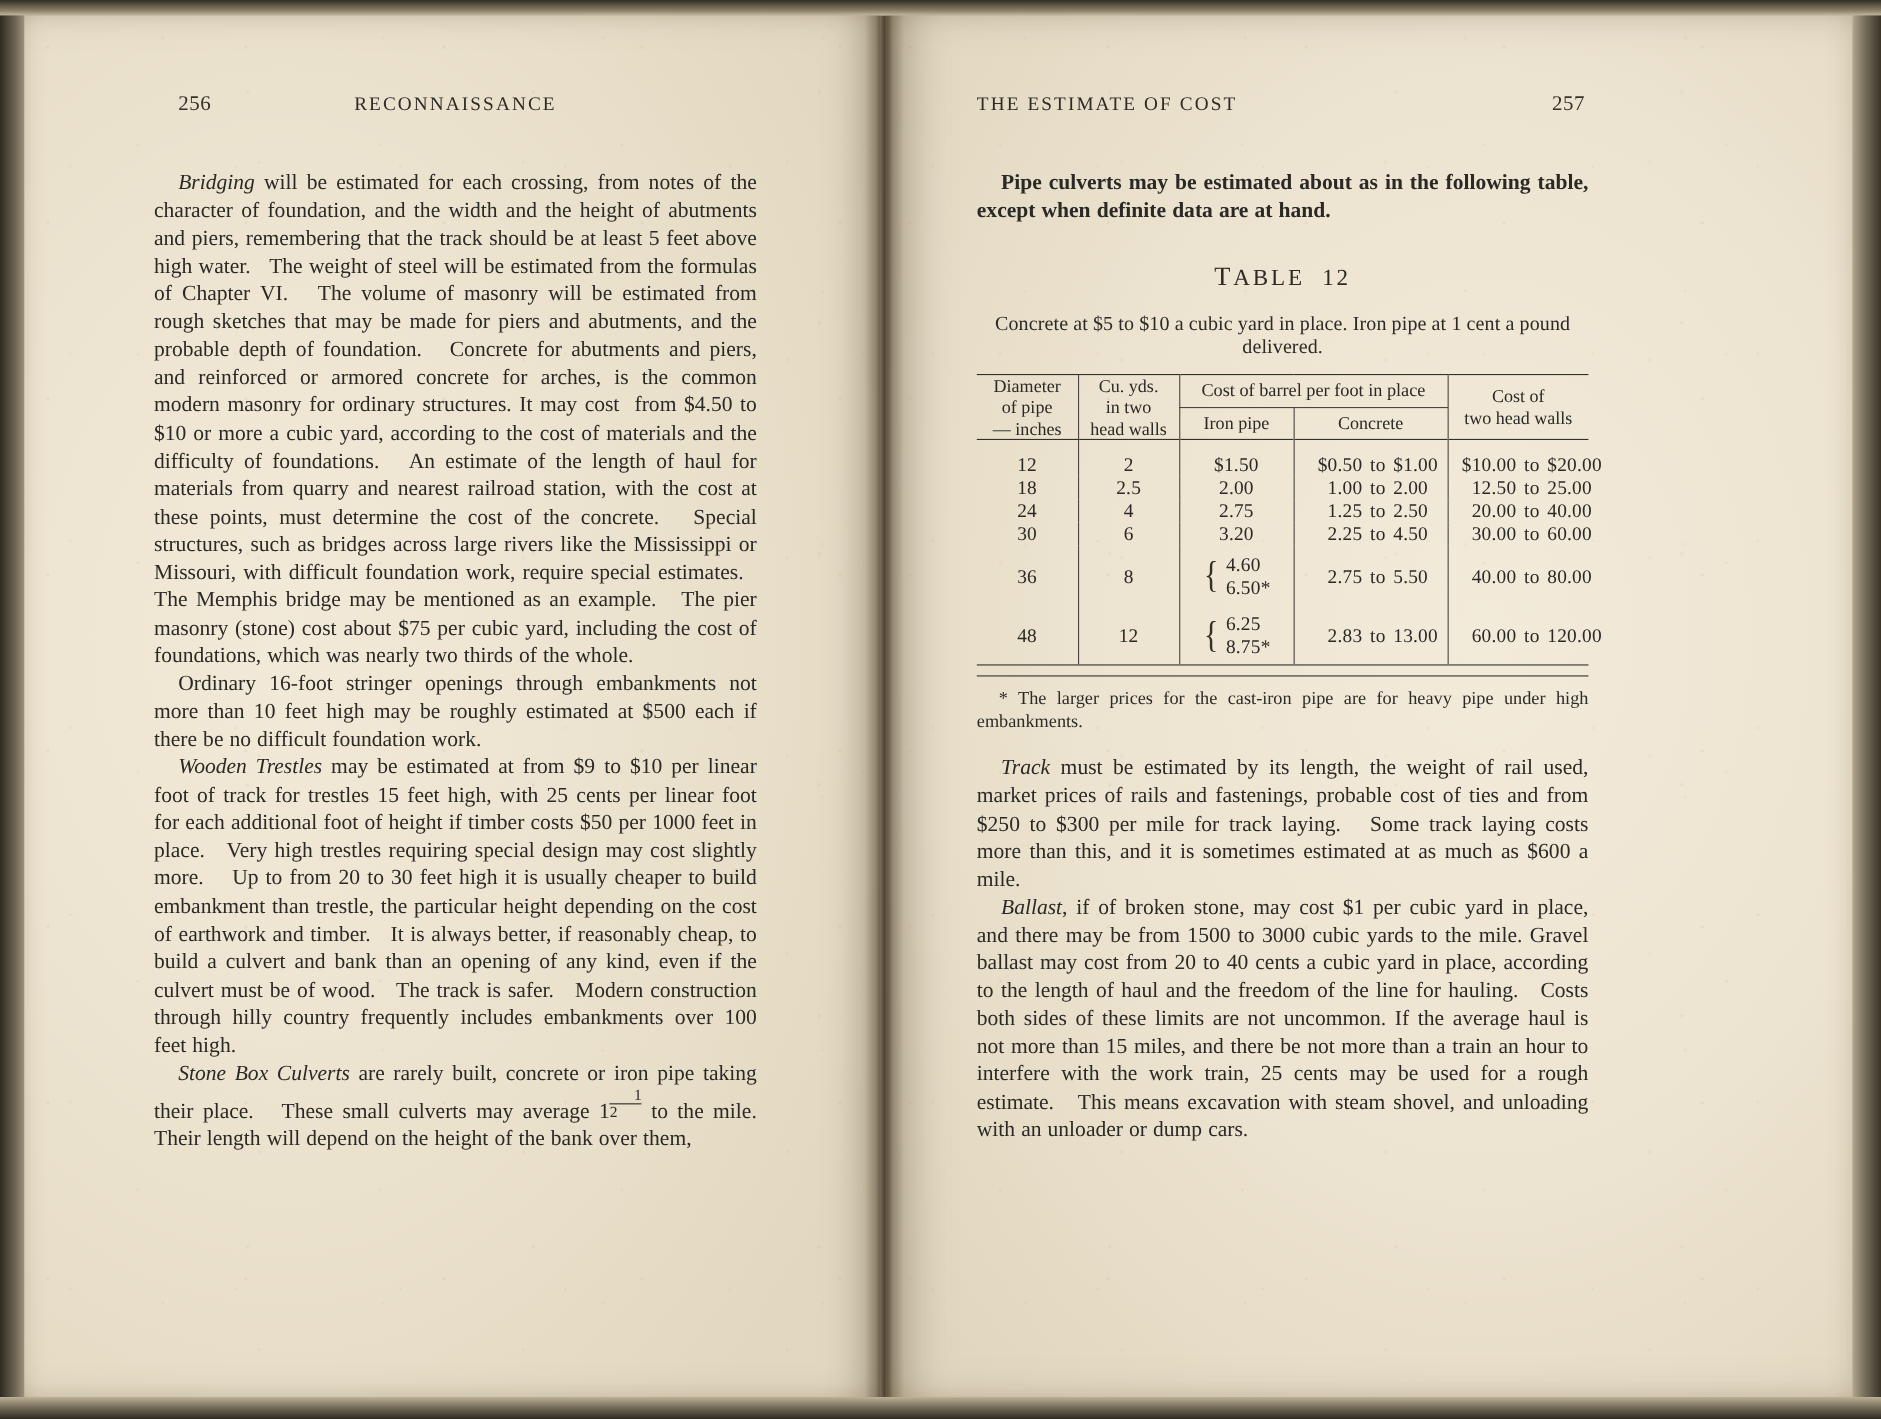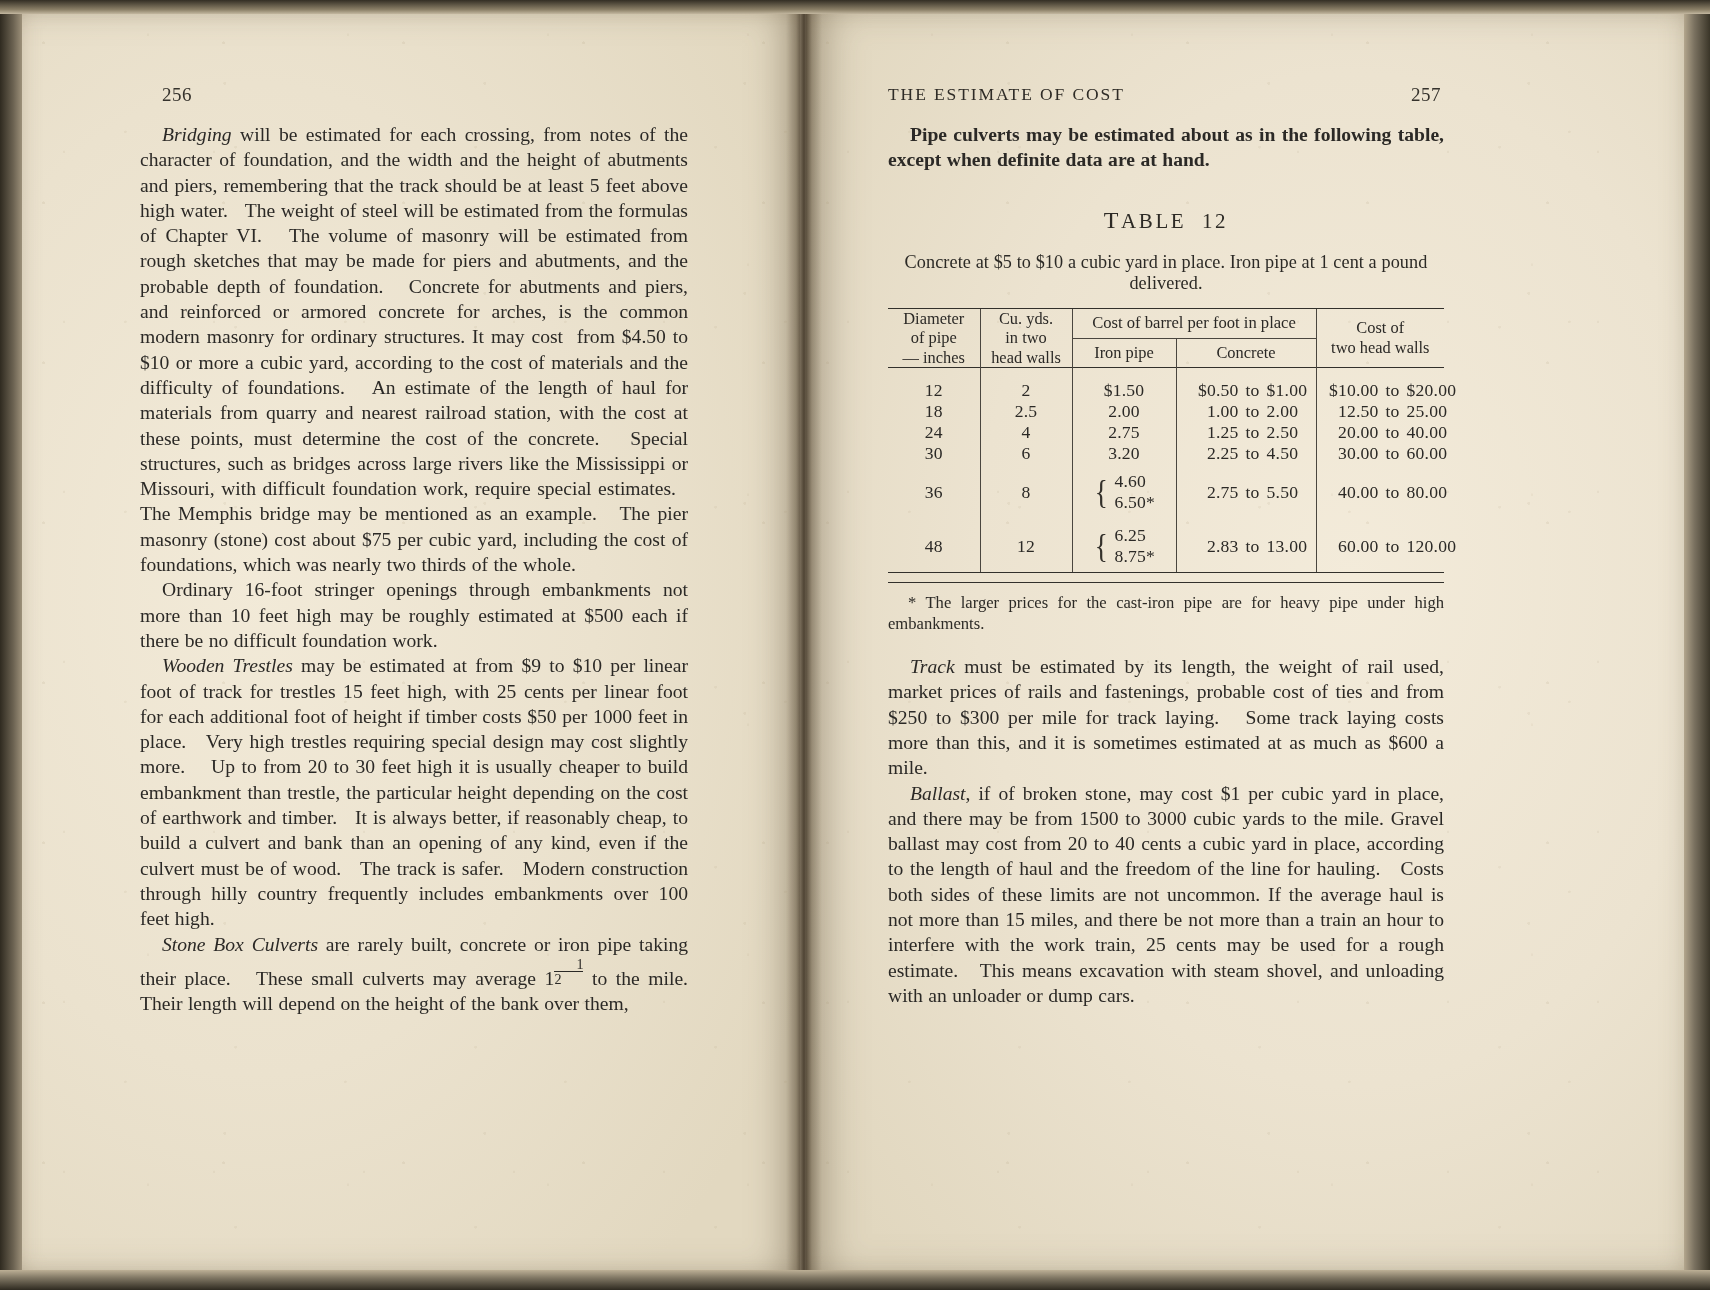--- a/index.html
+++ b/index.html
@@ -89,20 +89,21 @@
       radial-gradient(circle at 28% 81%, rgba(150,130,96,0.22) 0 1.0px, transparent 1.4px),
       radial-gradient(circle at 63% 9%,  rgba(160,140,104,0.20) 0 1.1px, transparent 1.5px),
       radial-gradient(circle at 89% 74%, rgba(150,130,96,0.22) 0 1.2px, transparent 1.6px);
     background-size: 180px 160px, 220px 190px, 260px 210px, 150px 170px, 200px 230px, 240px 180px;
   }
 
   
   .textcol {
     position: absolute;
     color: #2c2a26;
+    margin-top: 32px;
   }
   #left-col  { left: 140px; top: 122px; width: 548px; }
   #right-col { left: 888px; top: 122px; width: 556px; }
 
   .running-head {
     position: absolute;
     top: 84px;
     font-size: 17.5px;
     letter-spacing: 1.9px;
     color: #2e2b26;
@@ -258,20 +259,21 @@
 </head>
 <body>
 
 <div id="spread">
 
   <div class="page" id="page-left">
     <div class="speckle"></div>
   </div>
 
   <div class="folio" id="folio-left">256</div>
+  <div class="running-head" id="lh-title">RECONNAISSANCE</div>
 
   <div class="textcol" id="left-col">
     <p class="para">
       <span class="it">Bridging</span><span> will be estimated for each crossing, from notes of the character of foundation, and the width and the height of abutments and piers, remembering that the track should be at least 5 feet above high water.&nbsp;&nbsp; The weight of steel will be estimated from the formulas of Chapter VI.&nbsp;&nbsp; The volume of masonry will be estimated from rough sketches that may be made for piers and abutments, and the probable depth of foundation.&nbsp;&nbsp; Concrete for abutments and piers, and reinforced or armored concrete for arches, is the common modern masonry for ordinary structures. It may cost&nbsp; from $4.50 to $10 or more a cubic yard, according to the cost of materials and the difficulty of foundations.&nbsp;&nbsp; An estimate of the length of haul for materials from quarry and nearest railroad station, with the cost at these points, must determine the cost of the concrete.&nbsp;&nbsp; Special structures, such as bridges across large rivers like the Mississippi or Missouri,&nbsp;with difficult foundation work, require special estimates.&nbsp;&nbsp; The Memphis bridge may be mentioned as an example.&nbsp;&nbsp; The pier masonry (stone) cost about $75 per cubic yard, including the cost of foundations, which was nearly two thirds of the whole.</span>
     </p>
 
     <p class="para">
       <span>Ordinary 16-foot stringer openings through embankments not more than 10 feet high may be roughly estimated at $500 each if there be no difficult foundation work.</span>
     </p>
 

